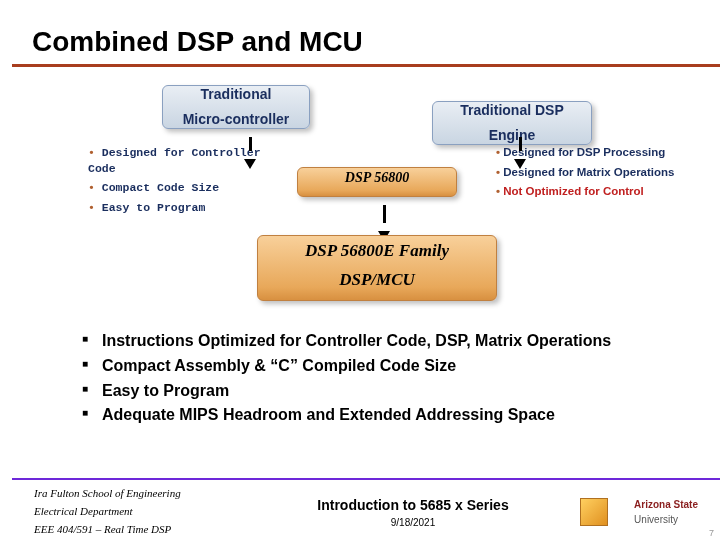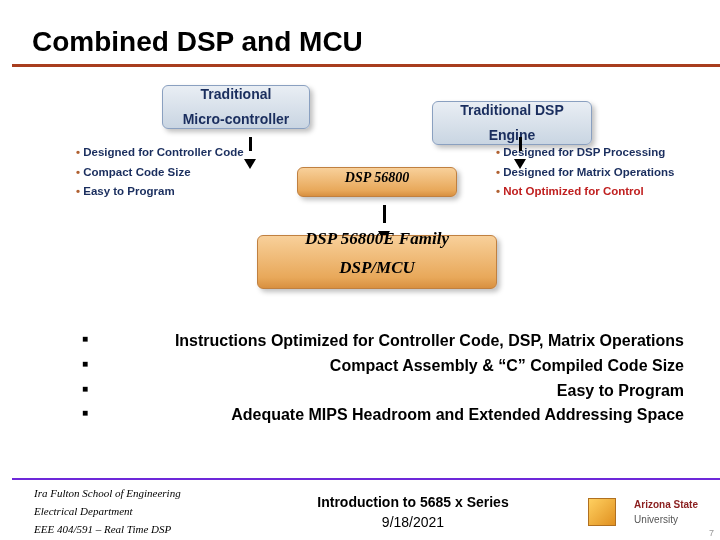--- a/index.html
+++ b/index.html
@@ -80,21 +80,20 @@
   }
   .bullets li {
     list-style: none;
     position: relative;
     padding-left: 20px;
     font-size: 16px;
     font-weight: bold;
     color: #000;
     line-height: 1.3;
     margin-bottom: 2px;
-    text-align: right;
   }
   .bullets li::before {
     content: "■";
     position: absolute;
     left: 0;
     top: 1px;
     font-size: 10px;
     color: #000;
   }
   .footer {
@@ -112,26 +111,26 @@
     font-size: 11px;
     line-height: 1.25;
     color: #000;
     flex: 0 0 220px;
   }
   .footer-center {
     flex: 1;
     text-align: center;
   }
   .footer-center .fc-title { font-size: 14px; font-weight: bold; }
-  .footer-center .fc-date { font-size: 14px; margin-top: 2px; }
+  .footer-center .fc-date { font-size: 10px; margin-top: 2px; }
   .footer-right {
     flex: 0 0 130px;
     display: flex;
     align-items: center;
-    justify-content: flex-end;
+    justify-content: space-between;
     gap: 6px;
   }
   .asu-badge {
     width: 28px; height: 28px;
     background: linear-gradient(135deg,#ffd060,#e09020);
     border: 1px solid #b07020;
     position: relative;
   }
   .asu-text { font-size: 10px; line-height: 1.1; }
   .asu-text .l1 { color: #8a1e1e; font-weight: bold; }
@@ -151,21 +150,21 @@
   <div class="box box-blue" style="left:110px; top:0; width:148px; height:44px;">
     <span>Traditional</span>
     <span>Micro-controller</span>
   </div>
 
   <div class="box box-blue" style="left:380px; top:16px; width:160px; height:44px;">
     <span>Traditional DSP</span>
     <span>Engine</span>
   </div>
 
-  <div class="feat-list" style="left:20px; top:56px; width:200px;">
+  <div class="feat-list" style="left:32px; top:56px; width:200px;font-family:Liberation Mono, monospace;">
     <div>Designed for Controller Code</div>
     <div>Compact Code Size</div>
     <div>Easy to Program</div>
   </div>
 
   <div class="feat-list" style="left:440px; top:56px; width:210px;">
     <div>Designed for DSP Processing</div>
     <div>Designed for Matrix Operations</div>
     <div class="red">Not Optimized for Control</div>
   </div>
@@ -180,21 +179,21 @@
   </div>
   <div class="arrow" style="left:458px; top:48px;">
     <div class="shaft"></div>
       <div class="head"></div>
   </div>
   <div class="arrow" style="left:322px; top:116px;">
     <div class="shaft" style="height:18px;"></div>
       <div class="head"></div>
   </div>
 
-  <div class="box box-orange" style="left:205px; top:150px; width:240px; height:54px; font-size:17px; line-height:1.2;">
+  <div class="box box-orange" style="left:205px; top:150px; width:240px; height:66px; font-size:17px; line-height:1.2;">
     <span>DSP 56800E Family</span>
     <span>DSP/MCU</span>
   </div>
 
 </div>
 
 <ul class="bullets">
   <li>Instructions Optimized for Controller Code, DSP, Matrix Operations</li>
   <li>Compact Assembly &amp; “C” Compiled Code Size</li>
   <li>Easy to Program</li>

